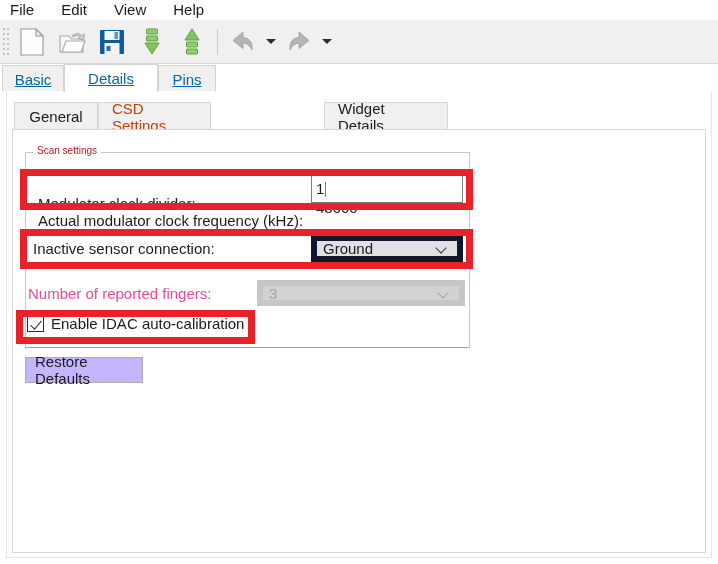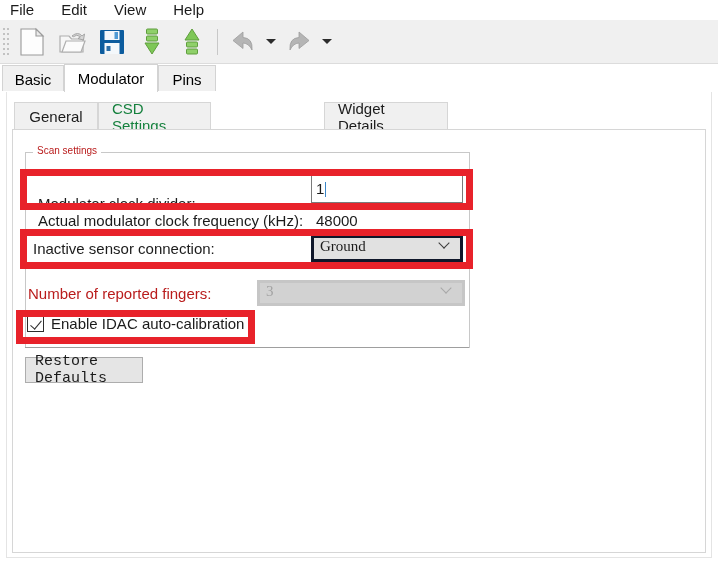--- a/index.html
+++ b/index.html
@@ -104,22 +104,23 @@
     top: 1px;
     height: 27px;
     box-sizing: border-box;
     background: #f0f0f0;
     border: 1px solid #d3d3d3;
     border-bottom: none;
     display: flex;
     align-items: center;
     justify-content: center;
     font-size: 15px;
-    color: #000000;
+    color: #0369a1;
     padding: 0 12px;
+    text-decoration: underline;
   }
   .tab1.sel {
     background: #ffffff;
     border-color: #d3d3d3;
     top: 0;
     height: 28px;
     z-index: 3;
   }
 
   
@@ -153,21 +154,21 @@
     font-size: 15px;
     color: #1b1b1b;
     padding: 0 13px;
   }
   .tab2.sel {
     background: #ffffff;
     top: 0;
     height: 30px;
     z-index: 3;
   }
-  .tab2.disabled { color: #15803d; }
+  .tab2.disabled { color: #c2410c; }
 
   
   .panel-inner {
     position: absolute;
     left: 12px; top: 129px;
     width: 694px; height: 424px;
     background: #ffffff;
     border: 1px solid #d6d6d6;
     box-sizing: border-box;
   }
@@ -192,21 +193,21 @@
   }
 
   
   .lbl {
     position: absolute;
     font-size: 15px;
     color: #1b1b1b;
     white-space: nowrap;
     line-height: 20px;
   }
-  .lbl.disabled { color: #b91c1c; }
+  .lbl.disabled { color: #ec4899; }
 
   .textbox {
     position: absolute;
     box-sizing: border-box;
     background: #ffffff;
     border: 1px solid #7a7a7a;
     font-size: 15px;
     color: #1b1b1b;
     padding: 0 4px;
     line-height: 24px;
@@ -218,27 +219,26 @@
     width: 1px;
     height: 15px;
     background: #3a86c8;
     margin-left: 1px;
   }
 
   .combo {
     position: absolute;
     box-sizing: border-box;
     background: #e1e1e1;
-    border: 3px solid #0f172a;
-    font-size: 15px;
-    color: #1b1b1b;
-    display: flex;
-    align-items: flex-start;
+    border: 6px solid #0f172a;
+    font-size: 15px;
+    color: #1b1b1b;
+    display: flex;
+    align-items: center;
     padding: 0 6px;
-    font-family: Liberation Serif, serif;
   }
   .combo .val { flex: 1; }
   .combo.disabled {
     background: #d2d2d2;
     border-color: #c6c6c6;
     color: #a3a3a3;
   }
   .chev {
     width: 11px; height: 11px;
     position: relative;
@@ -288,29 +288,28 @@
   .hrule {
     position: absolute;
     background: #9e9e9e;
     height: 1px;
   }
 
   
   .btn {
     position: absolute;
     box-sizing: border-box;
-    background: #e5e5e5;
+    background: #c4b5fd;
     border: 1px solid #adadad;
     font-size: 15px;
     color: #1b1b1b;
     display: flex;
     align-items: center;
     justify-content: center;
     padding: 8px 9px;
-    font-family: Liberation Mono, monospace;
   }
 
   
   .redbox {
     position: absolute;
     border: 7px solid #e8222a;
     box-sizing: border-box;
     pointer-events: none;
     z-index: 10;
   }
@@ -385,21 +384,21 @@
       <path d="M6 22 q-1 -12 9 -12.5 l0 -5.5 l10 8.5 l-10 8 l0 -5.5 q-6 0.4 -9 7 z" fill="#b5b5b5" stroke="#9d9d9d" stroke-width="0.8" stroke-linejoin="round"></path>
     </svg>
   </div>
   <div class="caret-btn">
     <span class="caret"></span>
   </div>
 </div>
 
 <div class="tabstrip1">
   <div class="tab1" style="left:2px;  width:62px;">Basic</div>
-  <div class="tab1 sel" style="left:64px; width:94px;">Modulator</div>
+  <div class="tab1 sel" style="left:64px; width:94px;">Details</div>
   <div class="tab1" style="left:158px;width:58px;">Pins</div>
 </div>
 
 <div class="panel-outer"></div>
 
 <div class="tabstrip2">
   <div class="tab2" style="left:2px;   width:84px;">General</div>
   <div class="tab2 disabled" style="left:86px;  width:113px;">CSD Settings</div>
   <div class="tab2" style="left:312px; width:124px;">Widget Details</div>
 </div>
@@ -409,21 +408,21 @@
 <div class="groupbox"></div>
 <div class="group-title">Scan settings</div>
 
 <div class="lbl" style="left:38px; top:179px;margin-top:15px;">Modulator clock divider:</div>
 <div class="textbox" style="left:311px; top:175px; width:152px; height:28px;">
   <span>1</span>
     <span class="caret-bar"></span>
 </div>
 
 <div class="lbl" style="left:38px; top:211px;">Actual modulator clock frequency (kHz):</div>
-<div class="lbl" style="left:316px; top:211px;">48000</div>
+<div class="lbl" style="left:316px; top:198px;">48000</div>
 
 <div class="lbl" style="left:33px; top:239px;">Inactive sensor connection:</div>
 <div class="combo" style="left:311px; top:235px; width:152px; height:27px;">
   <span class="val">Ground</span>
   <span class="chev"></span>
 </div>
 
 <div class="lbl disabled" style="left:28px; top:284px;">Number of reported fingers:</div>
 <div class="combo disabled" style="left:257px; top:280px; width:208px; height:26px;">
   <span class="val">3</span>

